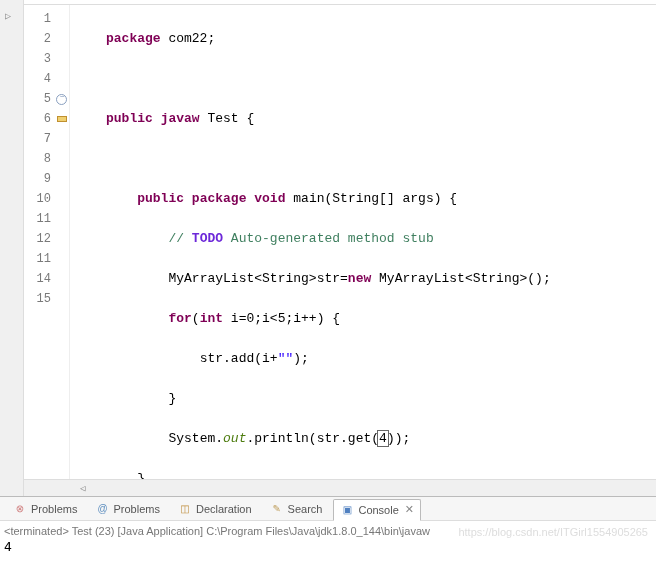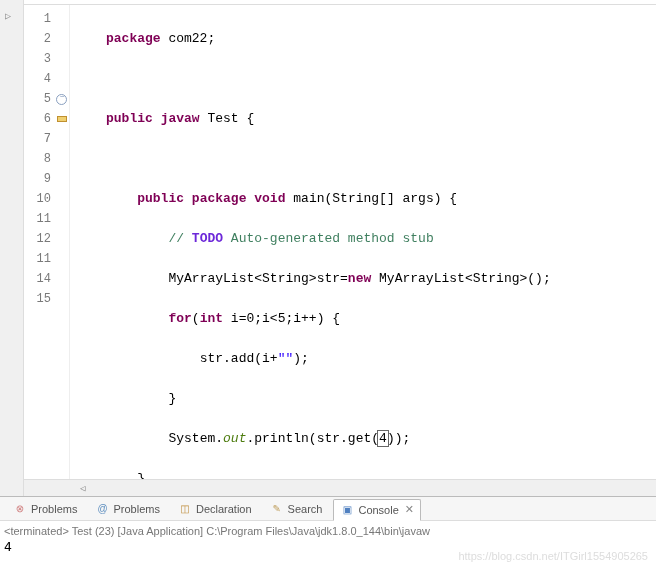--- a/index.html
+++ b/index.html
@@ -175,21 +175,21 @@
     white-space: nowrap;
     overflow: hidden;
   }
   .console-out {
     font-family: Consolas, monospace;
     font-size: 13px;
     color: #000;
   }
   .watermark {
     position: absolute;
-    right: 8px; bottom: 20px;
+    right: 8px; bottom: 44px;
     color: #ddd;
     font-size: 11px;
     font-family: sans-serif;
     pointer-events: none;
   }
 </style>
 </head>
 <body>
 
 <div class="left-strip">

